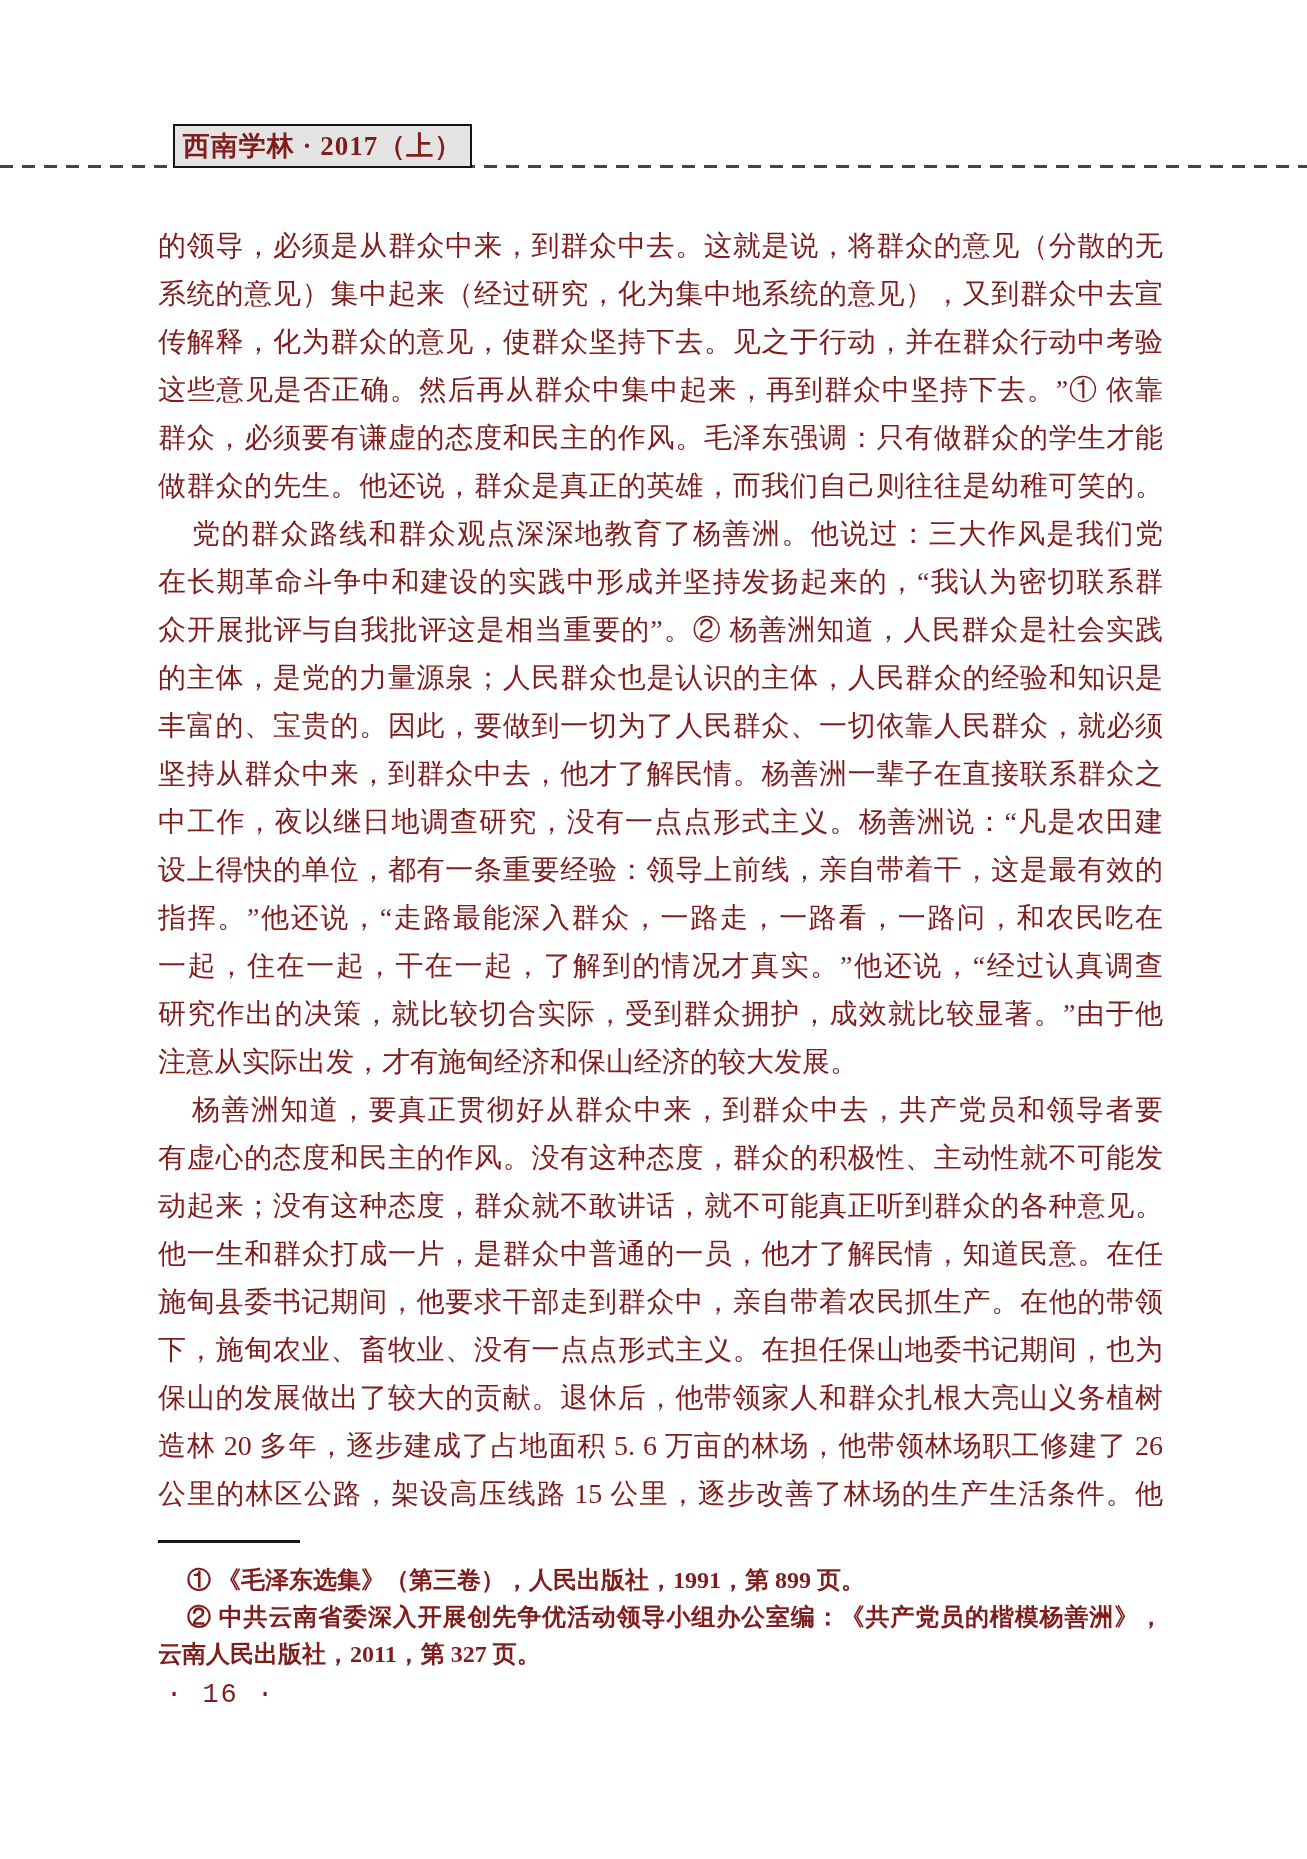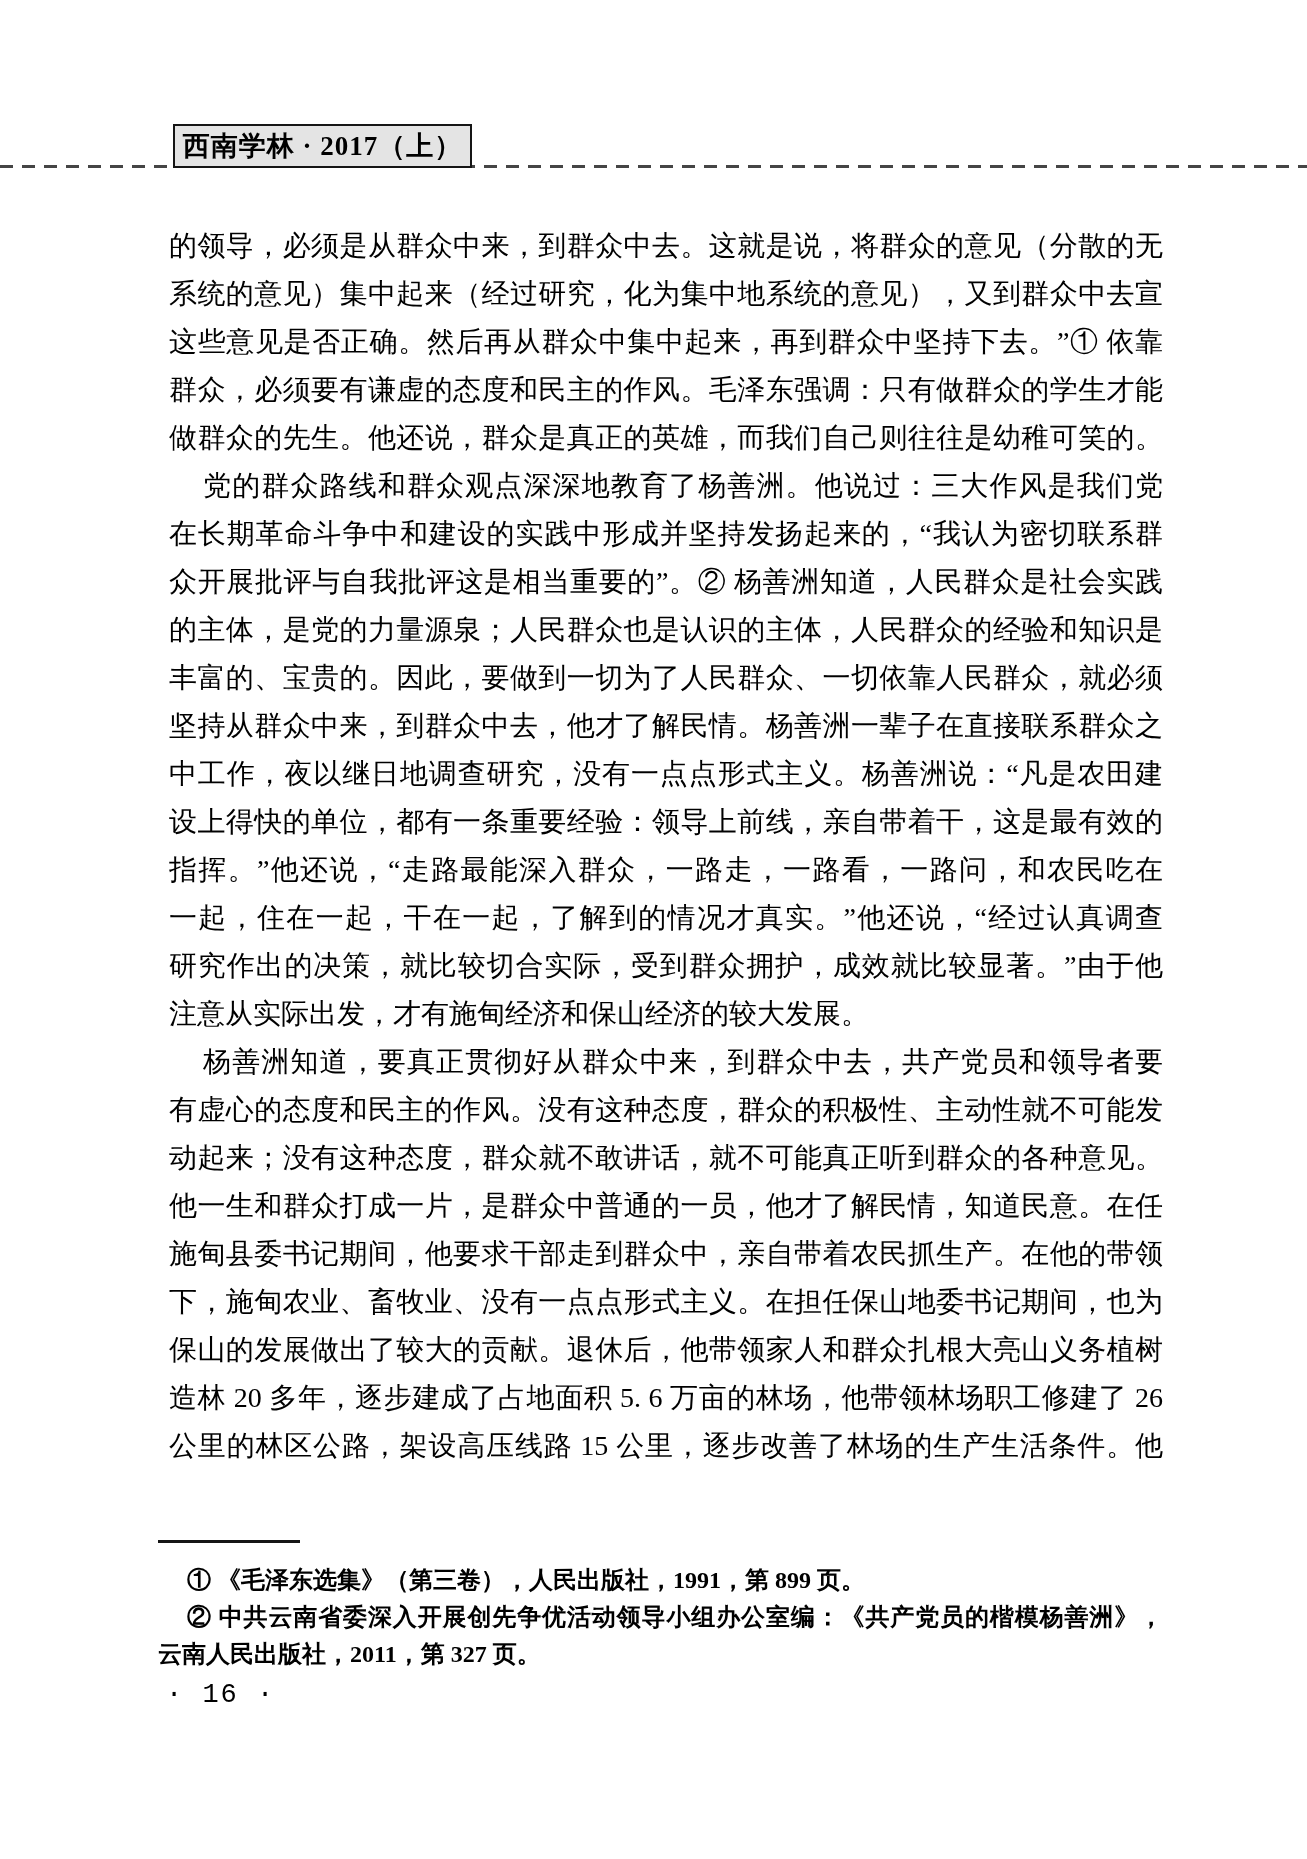--- a/index.html
+++ b/index.html
@@ -2,21 +2,21 @@
 <html><head>
 <meta charset="utf-8">
 <style>
   html,body{margin:0;padding:0;background:#ffffff;}
   .page{
     position:relative;
     width:1307px;height:1859px;
     background:#ffffff;
     overflow:hidden;
     font-family:"Liberation Serif","DejaVu Serif",serif;
-    color:#000000;
+    color:#7f1d1d;
   }
   .header-box{
     position:absolute;left:173px;top:124px;width:299px;height:44px;
     box-sizing:border-box;
     background:#e4e4e4;
     border:2px solid #151515;
     display:flex;align-items:center;justify-content:center;
     font-size:27px;font-weight:bold;letter-spacing:1px;
     z-index:2;
   }
@@ -28,21 +28,20 @@
   .body-text{
     position:absolute;left:158px;top:222px;width:1005px;
     font-size:28px;
   }
   .bline{
     height:48px;line-height:48px;
     text-align:justify;
     text-align-last:justify;
     text-justify:inter-character;
     overflow:hidden;
-    margin-left:11px;
   }
   .bline.indent{text-indent:34px;}
   .bline.short{text-align-last:left;}
   .fn-sep{
     position:absolute;left:158px;top:1540px;width:142px;height:3px;
     background:#161616;
   }
   .footnotes{
     position:absolute;left:158px;top:1562px;width:1005px;
     font-size:24px;
@@ -69,20 +68,21 @@
 
   <div class="header-box">
     <span>西南学林 · 2017（上）</span>
   </div>
 
   <div class="dashed-line"></div>
 
   <div class="body-text">
       <div class="bline fill">的领导，必须是从群众中来，到群众中去。这就是说，将群众的意见（分散的无</div>
       <div class="bline fill">系统的意见）集中起来（经过研究，化为集中地系统的意见），又到群众中去宣</div>
+      <div class="bline fill">传解释，化为群众的意见，使群众坚持下去。见之于行动，并在群众行动中考验</div>
       <div class="bline fill">这些意见是否正确。然后再从群众中集中起来，再到群众中坚持下去。”① 依靠</div>
       <div class="bline fill">群众，必须要有谦虚的态度和民主的作风。毛泽东强调：只有做群众的学生才能</div>
       <div class="bline fill">做群众的先生。他还说，群众是真正的英雄，而我们自己则往往是幼稚可笑的。</div>
       <div class="bline indent fill">党的群众路线和群众观点深深地教育了杨善洲。他说过：三大作风是我们党</div>
       <div class="bline fill">在长期革命斗争中和建设的实践中形成并坚持发扬起来的，“我认为密切联系群</div>
       <div class="bline fill">众开展批评与自我批评这是相当重要的”。② 杨善洲知道，人民群众是社会实践</div>
       <div class="bline fill">的主体，是党的力量源泉；人民群众也是认识的主体，人民群众的经验和知识是</div>
       <div class="bline fill">丰富的、宝贵的。因此，要做到一切为了人民群众、一切依靠人民群众，就必须</div>
       <div class="bline fill">坚持从群众中来，到群众中去，他才了解民情。杨善洲一辈子在直接联系群众之</div>
       <div class="bline fill">中工作，夜以继日地调查研究，没有一点点形式主义。杨善洲说：“凡是农田建</div>

